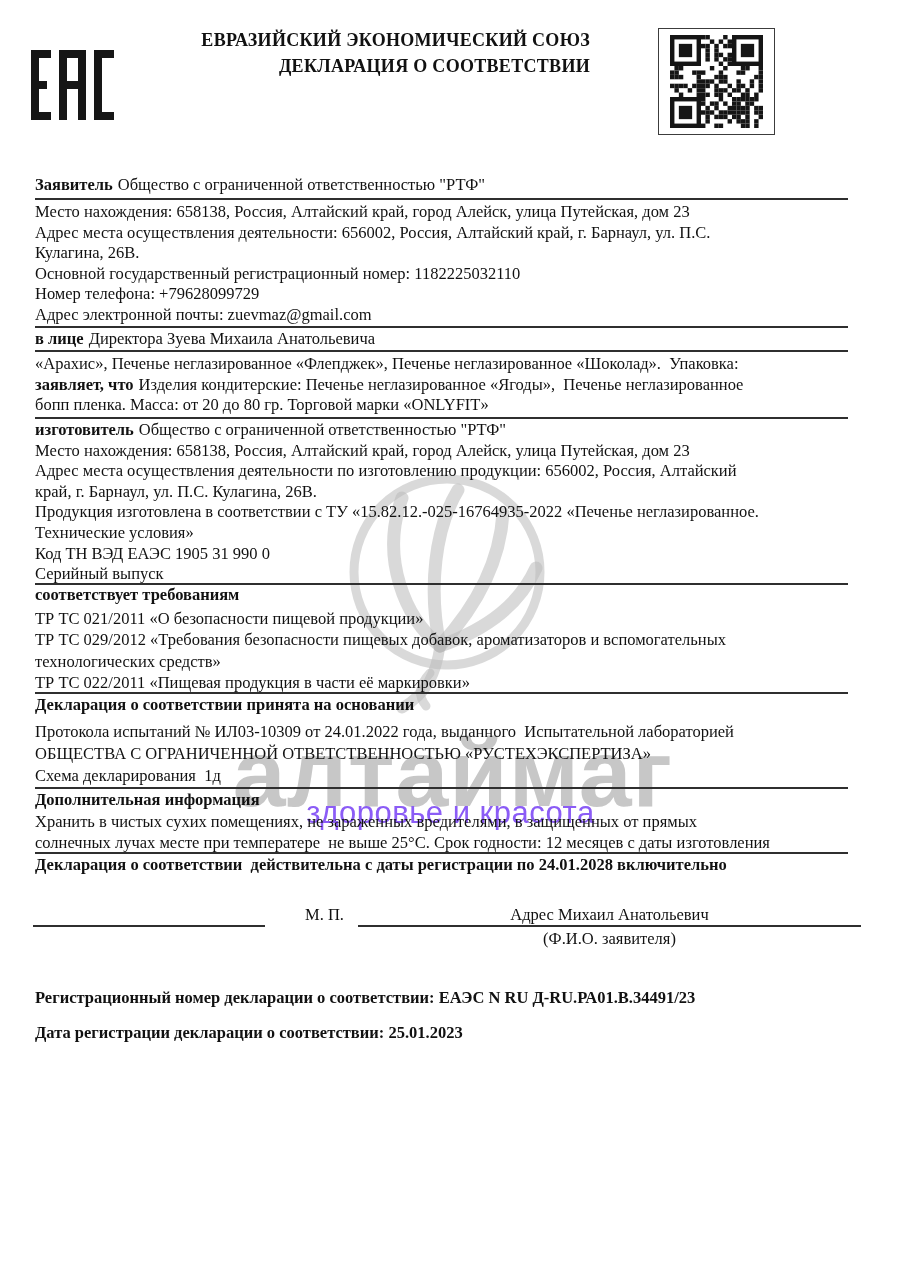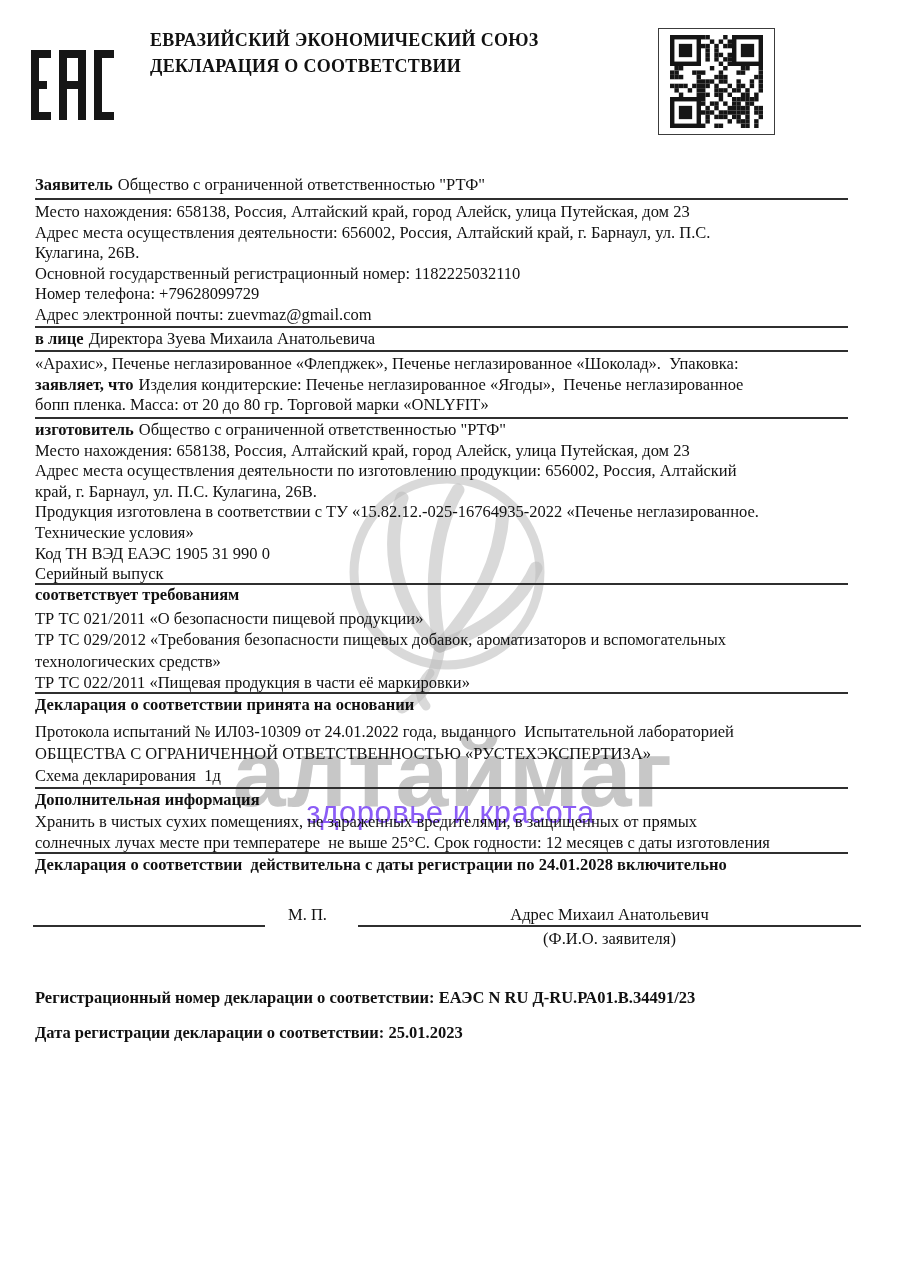--- a/index.html
+++ b/index.html
@@ -3,21 +3,21 @@
 <meta charset="utf-8">
 <style>
   html,body { margin:0; padding:0; background:#ffffff; }
   .page {
     position:relative; width:900px; height:1273px; background:#ffffff;
     font-family:"Liberation Serif", serif; color:#111111; overflow:hidden;
   }
   
   .eac-logo { position:absolute; left:31px; top:50px; }
   .doc-title {
-    position:absolute; left:150px; top:27px; width:440px; text-align:left;
+    position:absolute; left:150px; top:27px; width:440px; text-align:right;
     font-weight:bold; font-size:18px; line-height:26px; letter-spacing:0.3px;
   }
   .qr-box {
     position:absolute; left:658px; top:28px; width:117px; height:107px;
     border:1.5px solid #3c3c3c; box-sizing:border-box;
     display:flex; align-items:center; justify-content:center; background:#fff;
   }
   
   .wm { position:absolute; z-index:1; pointer-events:none; }
   .wm-leaf { left:340px; top:468px; }
@@ -313,21 +313,21 @@
     <div class="ln h22 bold">Дополнительная информация</div>
     <div class="ln21">Хранить в чистых сухих помещениях, не зараженных вредителями, в защищенных от прямых</div>
     <div class="ln21">солнечных лучах месте при температере  не выше 25°С. Срок годности: 12 месяцев с даты изготовления</div>
   </div>
   <div class="rule" style="top:852px"></div>
 
   <div class="sec" style="top:855px">
     <div class="ln bold">Декларация о соответствии  действительна с даты регистрации по 24.01.2028 включительно</div>
   </div>
 
-  <div class="sig" style="left:288px; top:905px">М. П.</div>
+  <div class="sig" style="left:305px; top:905px">М. П.</div>
   <div class="sig center" style="left:358px; top:905px; width:503px">Адрес Михаил Анатольевич</div>
   <div class="sig-line" style="left:33px; top:925px; width:232px"></div>
   <div class="sig-line" style="left:358px; top:925px; width:503px"></div>
   <div class="sig center" style="left:358px; top:929px; width:503px">(Ф.И.О. заявителя)</div>
 
   <div class="reg" style="top:988px"><span>Регистрационный номер декларации о соответствии:</span><span> </span><span>ЕАЭС N RU Д-RU.РА01.В.34491/23</span></div>
   <div class="reg" style="top:1023px"><span>Дата регистрации декларации о соответствии:</span><span> </span><span>25.01.2023</span></div>
 
 </div>
 

